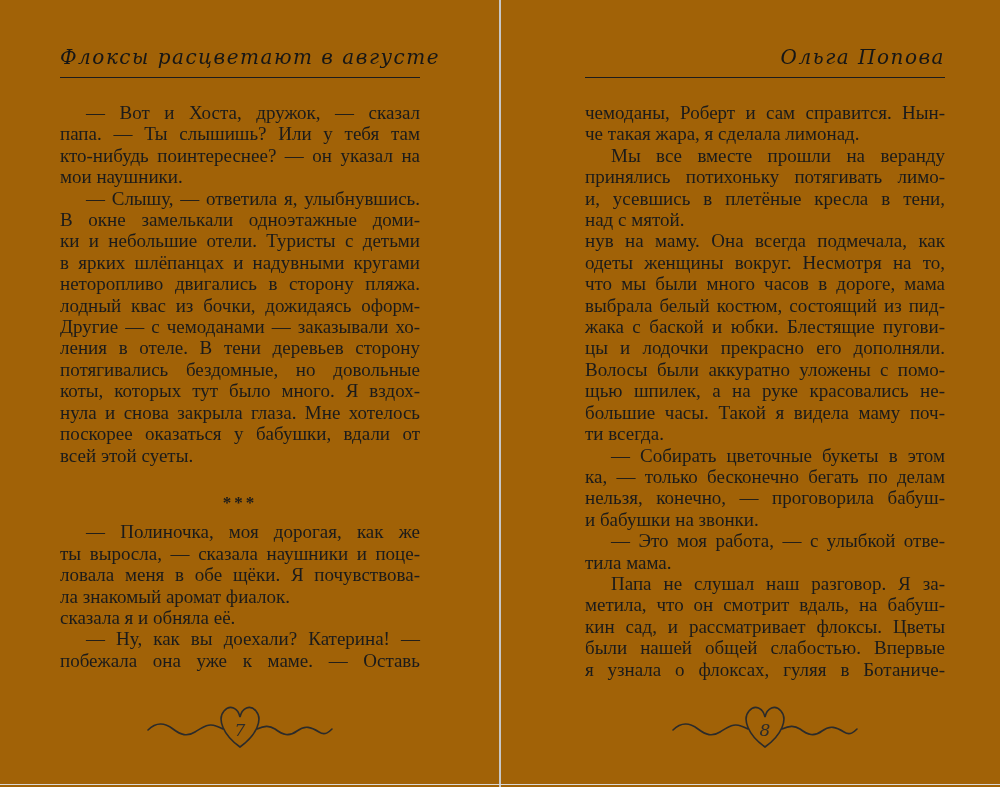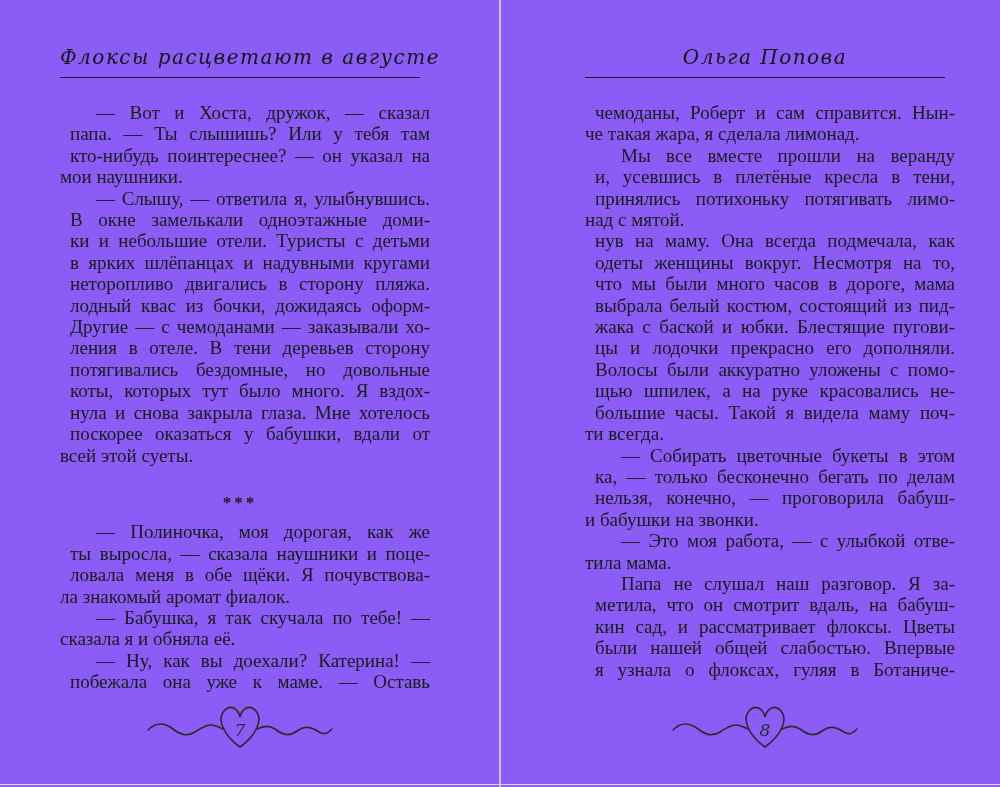--- a/index.html
+++ b/index.html
@@ -5,21 +5,21 @@
   html, body { margin: 0; padding: 0; }
   body {
     width: 1000px; height: 787px;
     background: #ffffff;
     position: relative;
     font-family: "Liberation Serif", serif;
     overflow: hidden;
   }
   .spread {
     position: absolute; inset: 0;
-    background: #8b5cf6;
+    background: #a16207;
     text-decoration: underline;
   }
   .gutter {
     position: absolute; left: 499px; top: 0;
     width: 2px; height: 787px;
     background: #c7c7c7;
   }
   .bottom-edge {
     position: absolute; left: 0; top: 784px;
     width: 1000px; height: 1px;
@@ -36,39 +36,38 @@
     width: 100%;
     font-family: "DejaVu Serif", serif;
     font-style: italic;
     font-size: 20px;
     line-height: 26px;
     color: #161616;
     letter-spacing: 1.5px;
     white-space: nowrap;
   }
   .rh-right { text-align: right; }
-  .rh-left  { text-align: center; }
+  .rh-left  { text-align: right; }
   .head-rule {
     position: absolute; top: 77px; left: 0;
     width: 100%; height: 0;
     border-top: 1.5px solid #1c1c1c;
   }
   .page-body {
     position: absolute; top: 102px; left: 0;
     width: 360px;
     font-size: 19px;
     line-height: 21.4px;
     color: #1b1b1b;
   }
   .paragraph { margin: 0; }
   .line { width: 100%; }
   .line.just {
     text-align: justify;
     text-align-last: justify;
-    margin-left: 10px;
   }
   .line.indent { text-indent: 26px; }
   .separator {
     text-align: center;
     font-weight: bold;
     font-size: 17px;
     letter-spacing: 3px;
     line-height: 21.4px;
     margin: 26px 0 8px 0;
     color: #1b1b1b;
@@ -120,21 +119,20 @@
           <div class="line">всей этой суеты.</div>
         </div>
         <div class="separator">***</div>
         <div class="paragraph">
           <div class="line just indent">— Полиночка, моя дорогая, как же</div>
           <div class="line just">ты выросла, — сказала наушники и поце-</div>
           <div class="line just">ловала меня в обе щёки. Я почувствова-</div>
           <div class="line">ла знакомый аромат фиалок.</div>
         </div>
         <div class="paragraph">
-          <div class="line just indent">— Бабушка, я так скучала по тебе! —</div>
           <div class="line">сказала я и обняла её.</div>
         </div>
         <div class="paragraph">
           <div class="line just indent">— Ну, как вы доехали? Катерина! —</div>
           <div class="line just">побежала она уже к маме. — Оставь</div>
         </div>
       </div>
     <div class="ornament">
       <svg width="190" height="52" viewBox="0 0 190 52">
         <g fill="none" stroke="#2b2b2b" stroke-width="1.6" stroke-linecap="round">
@@ -150,22 +148,22 @@
   <div class="page right">
     <div class="running-head rh-left">Ольга Попова</div>
     <div class="head-rule"></div>
     <div class="page-body">
         <div class="paragraph">
           <div class="line just">чемоданы, Роберт и сам справится. Нын-</div>
           <div class="line">че такая жара, я сделала лимонад.</div>
         </div>
         <div class="paragraph">
           <div class="line just indent">Мы все вместе прошли на веранду</div>
+          <div class="line just">принялись потихоньку потягивать лимо-</div>
           <div class="line just">и, усевшись в плетёные кресла в тени,</div>
-          <div class="line just">принялись потихоньку потягивать лимо-</div>
           <div class="line">над с мятой.</div>
         </div>
         <div class="paragraph">
           <div class="line just">нув на маму. Она всегда подмечала, как</div>
           <div class="line just">одеты женщины вокруг. Несмотря на то,</div>
           <div class="line just">что мы были много часов в дороге, мама</div>
           <div class="line just">выбрала белый костюм, состоящий из пид-</div>
           <div class="line just">жака с баской и юбки. Блестящие пугови-</div>
           <div class="line just">цы и лодочки прекрасно его дополняли.</div>
           <div class="line just">Волосы были аккуратно уложены с помо-</div>

